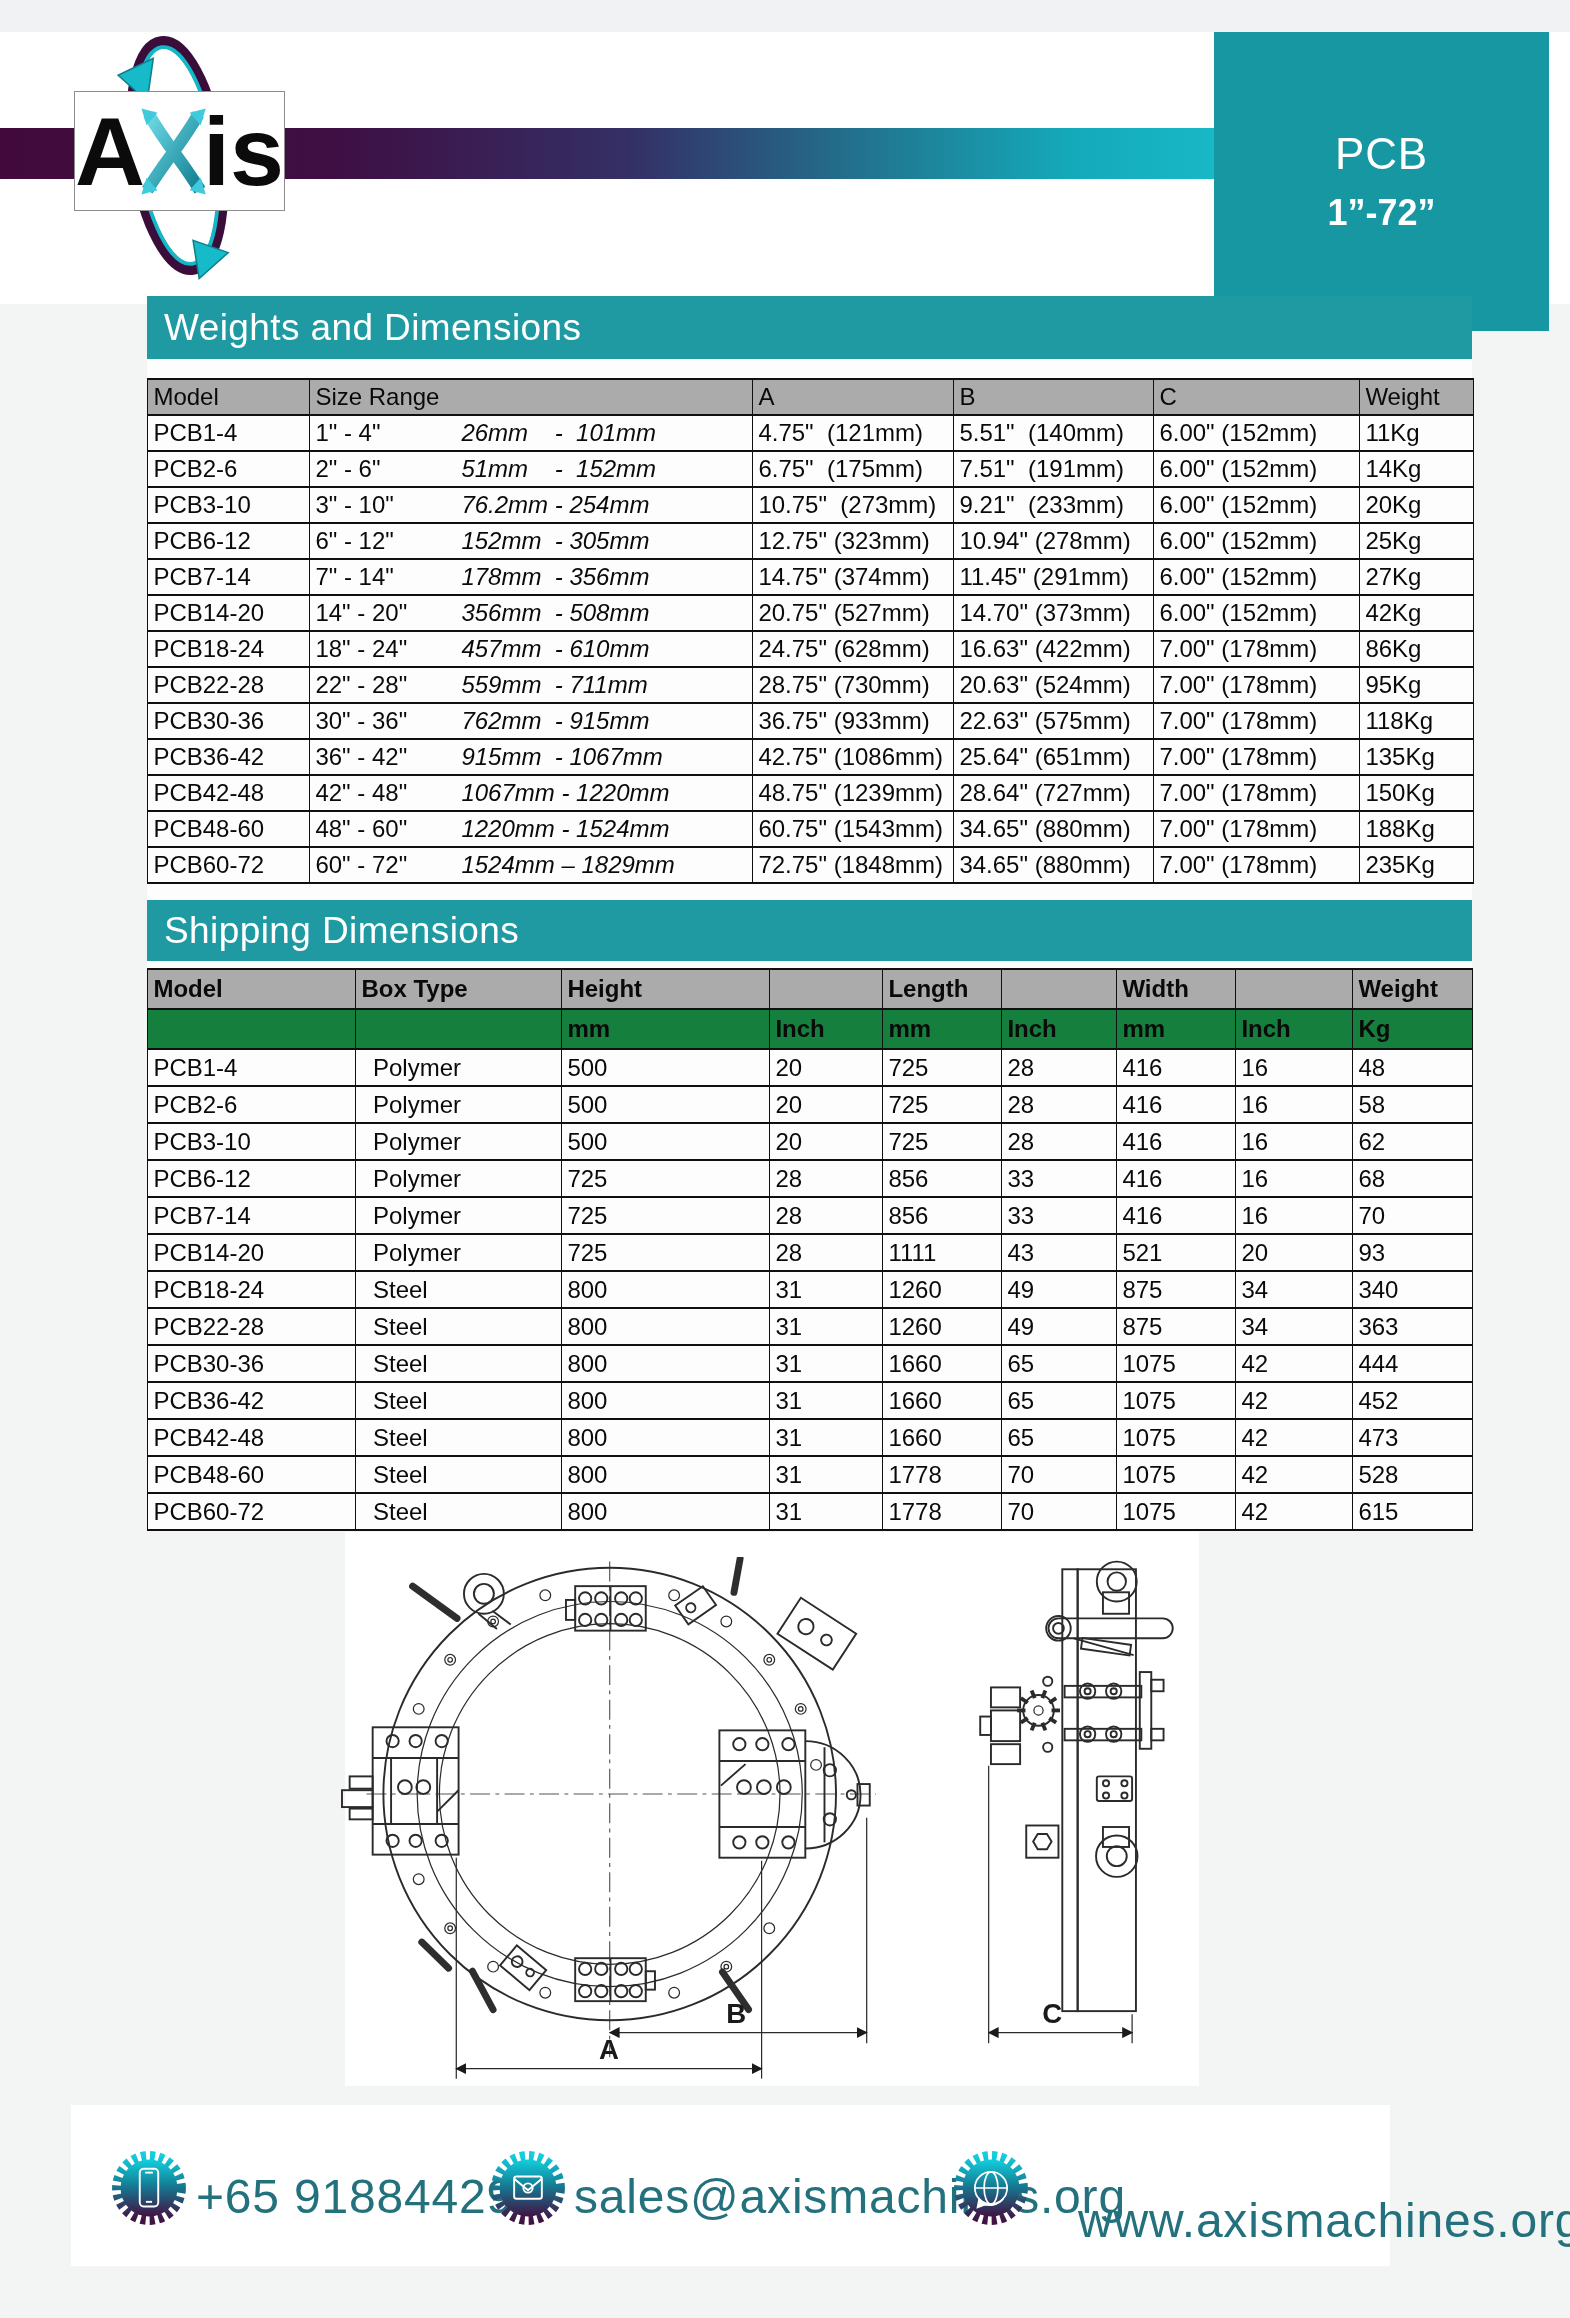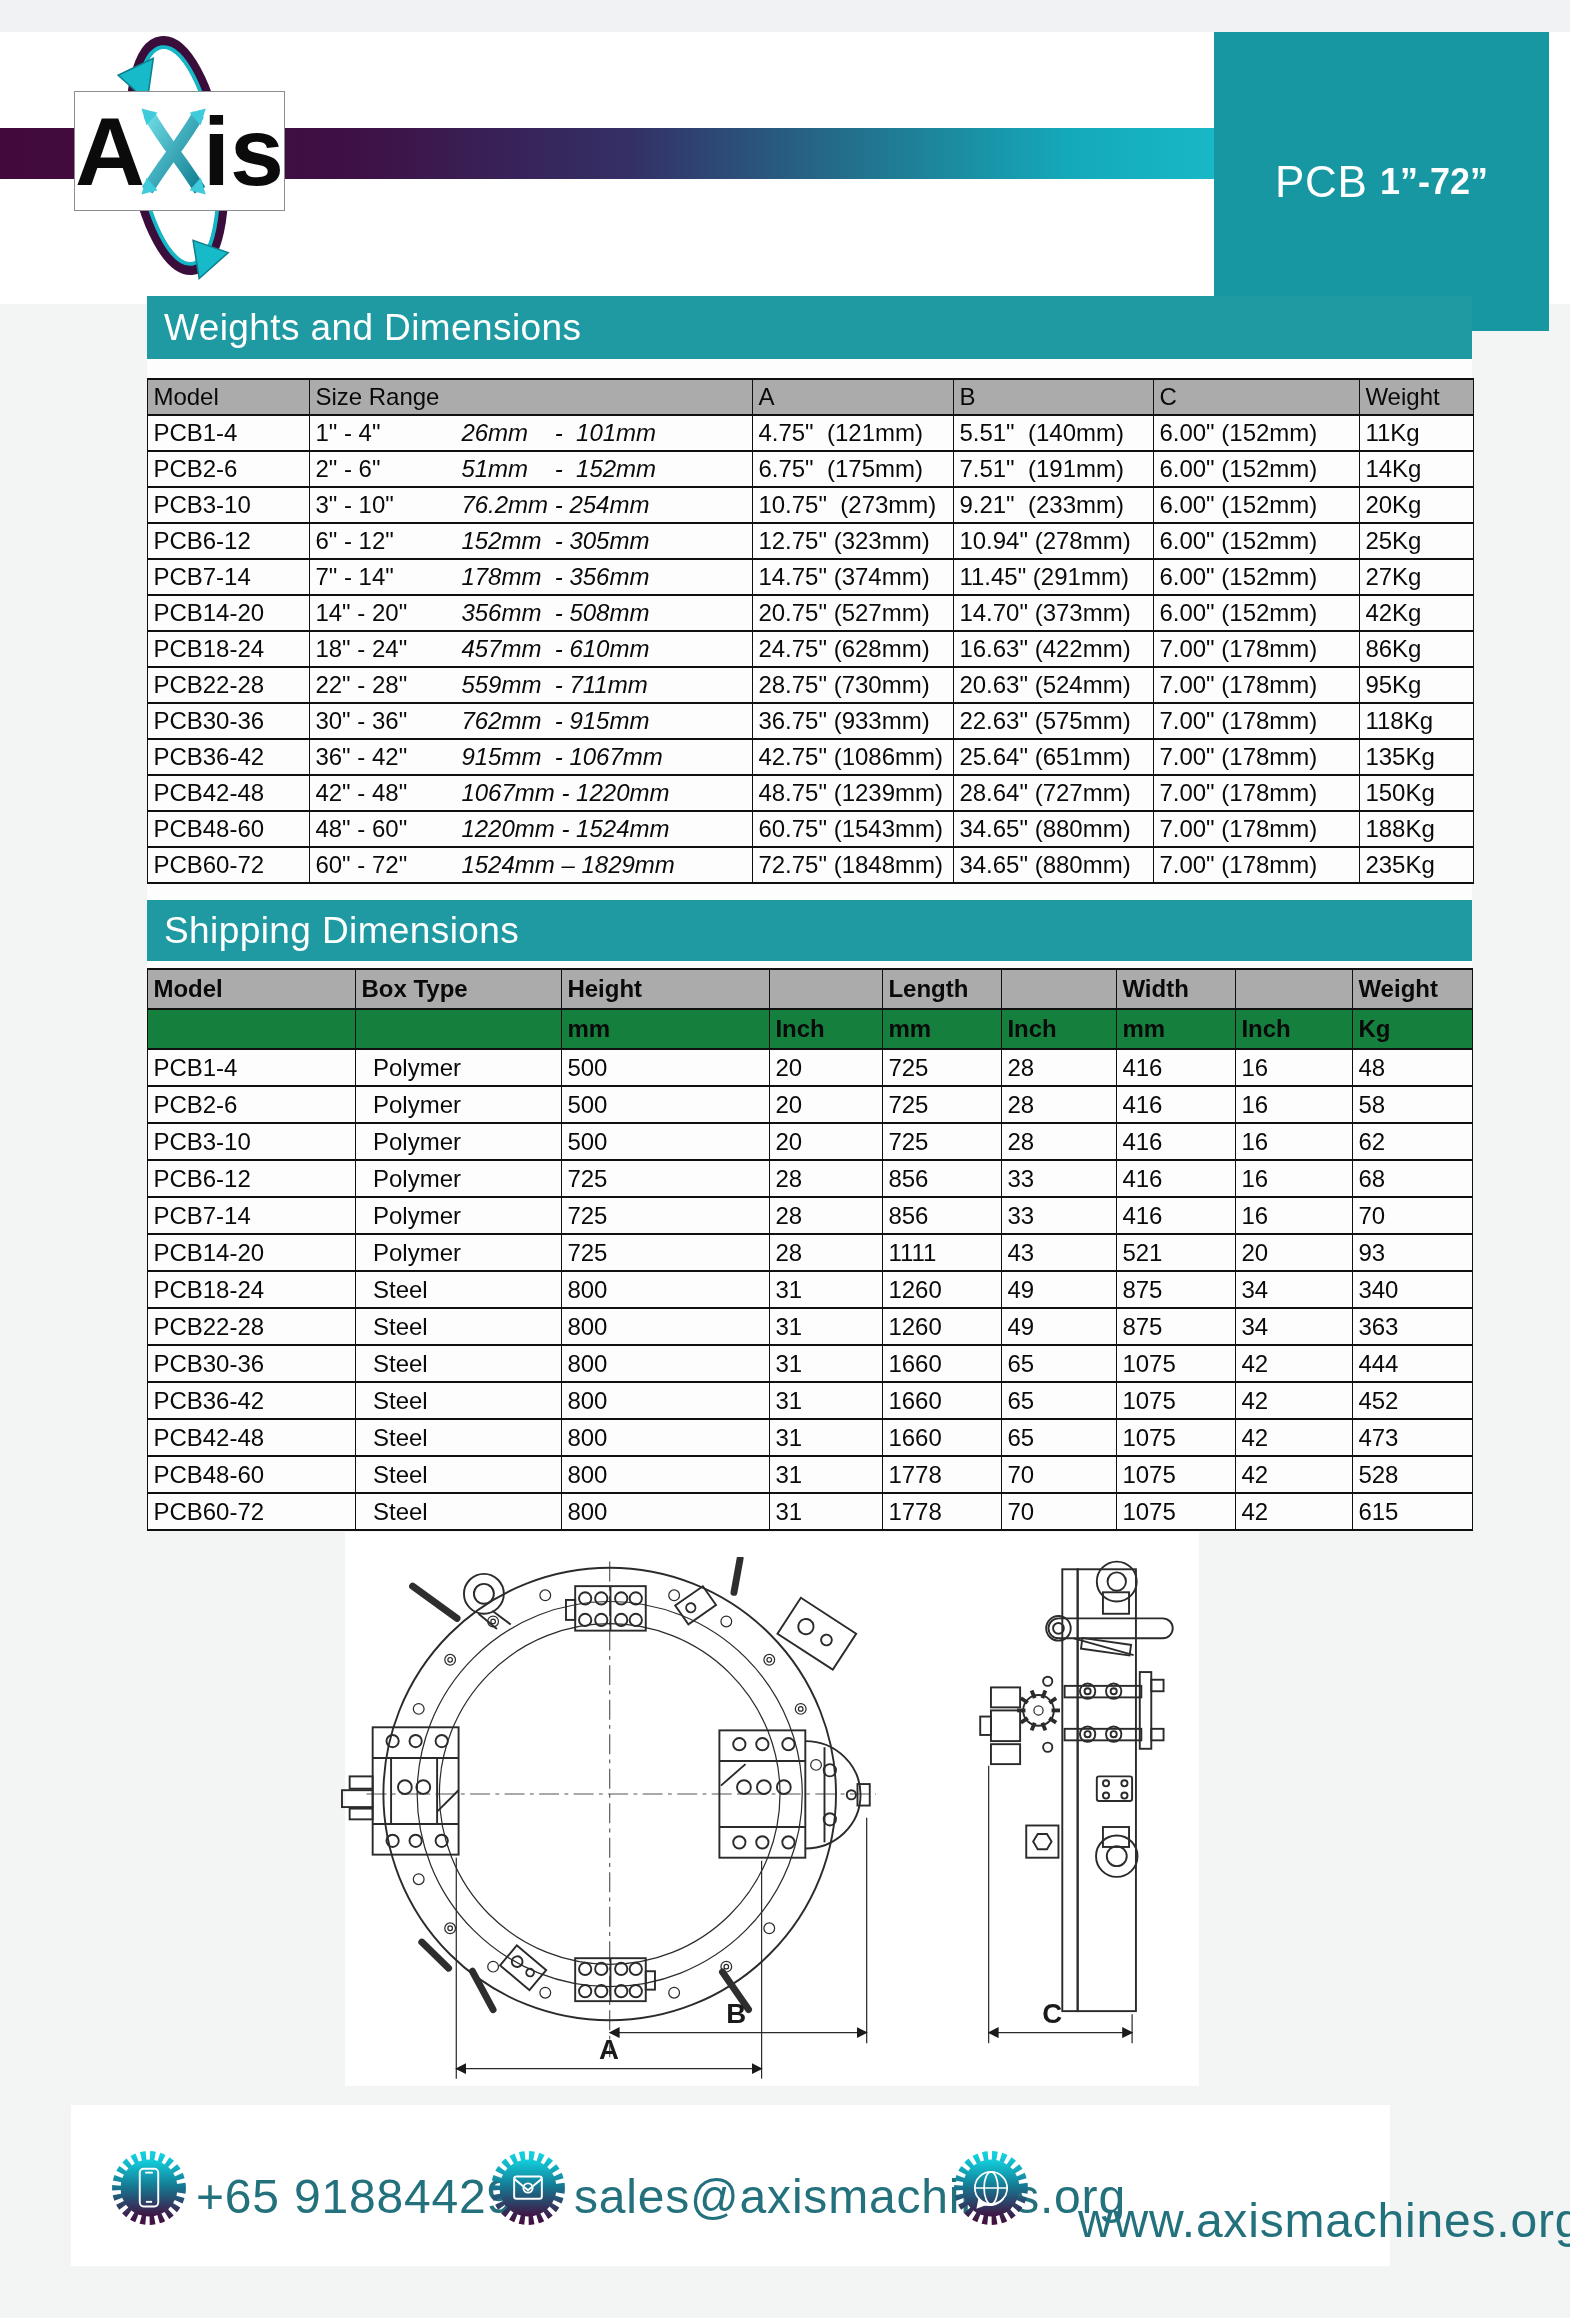--- a/index.html
+++ b/index.html
@@ -6,21 +6,21 @@
   #page{position:relative;width:1571px;height:2319px;background:#f3f4f4;
         font-family:"Liberation Sans",sans-serif;overflow:hidden;}
   .abs{position:absolute;}
 
   
   .top-strip{left:0;top:0;width:1571px;height:32px;background:#f1f2f4;}
   .header-zone{left:0;top:32px;width:1571px;height:272px;background:#ffffff;}
   .grad-bar{left:0;top:128px;width:1214px;height:51px;
     background:linear-gradient(90deg,#420a3c 0%,#3e0f44 28%,#343066 52%,#1f7d95 74%,#14a9ba 88%,#18b8c7 100%);}
   .pcb-box{left:1214px;top:32px;width:335px;height:299px;background:#1797a1;color:#fff;
-    display:flex;flex-direction:row;align-items:center;justify-content:center;gap:12.3px;}
+    display:flex;flex-direction:column;align-items:center;justify-content:center;gap:12.3px;}
   .pcb-code{font-size:44px;font-weight:400;letter-spacing:0.8px;}
   .pcb-range{font-size:36px;font-weight:bold;}
 
   
   .logo-ring{left:112px;top:29px;width:130px;height:253px;}
   .logo-box{left:74px;top:91px;width:209px;height:118px;background:#ffffff;border:1.5px solid #8d8d8d;
     display:flex;align-items:center;justify-content:center;}
   .logo-letter{font-size:97px;font-weight:bold;color:#0b0b0b;line-height:1;}
   .logo-x{width:71px;height:91px;margin:0 -4.6px;}
 

